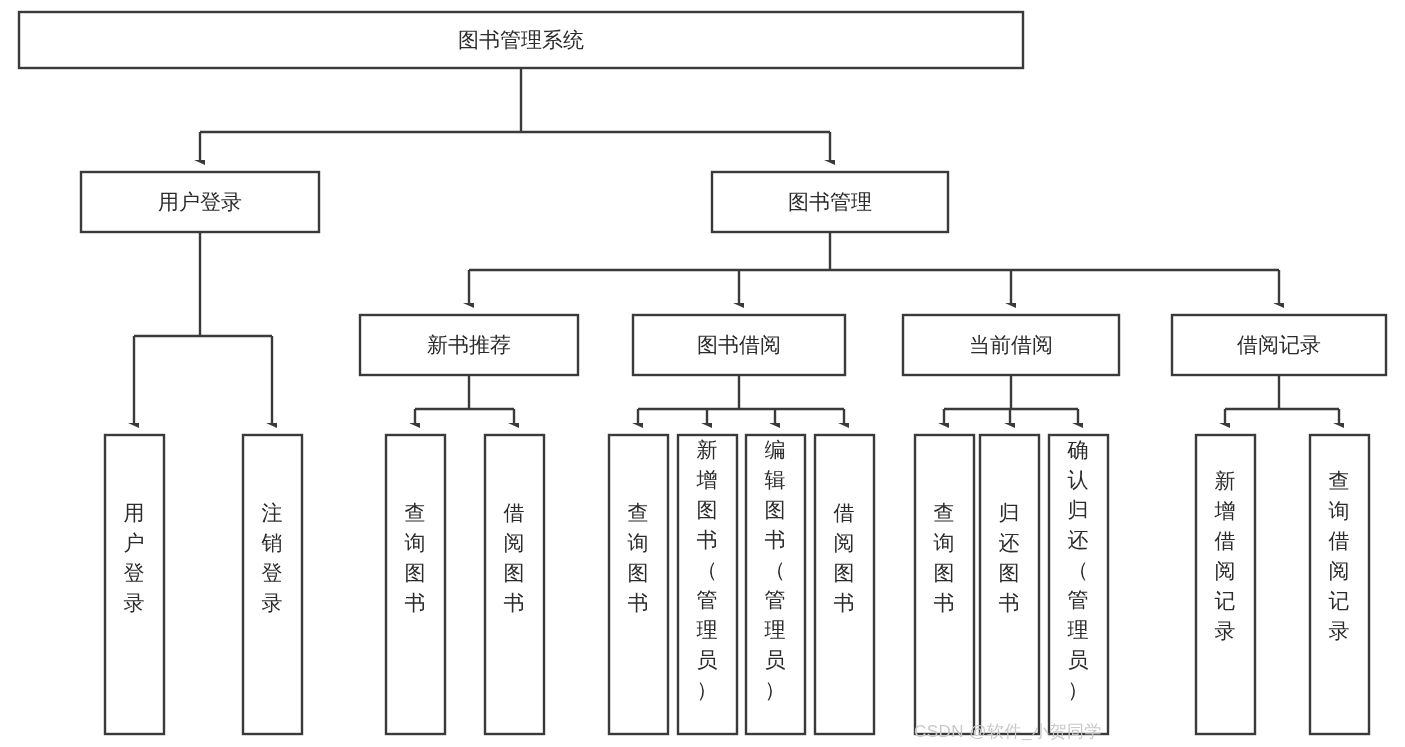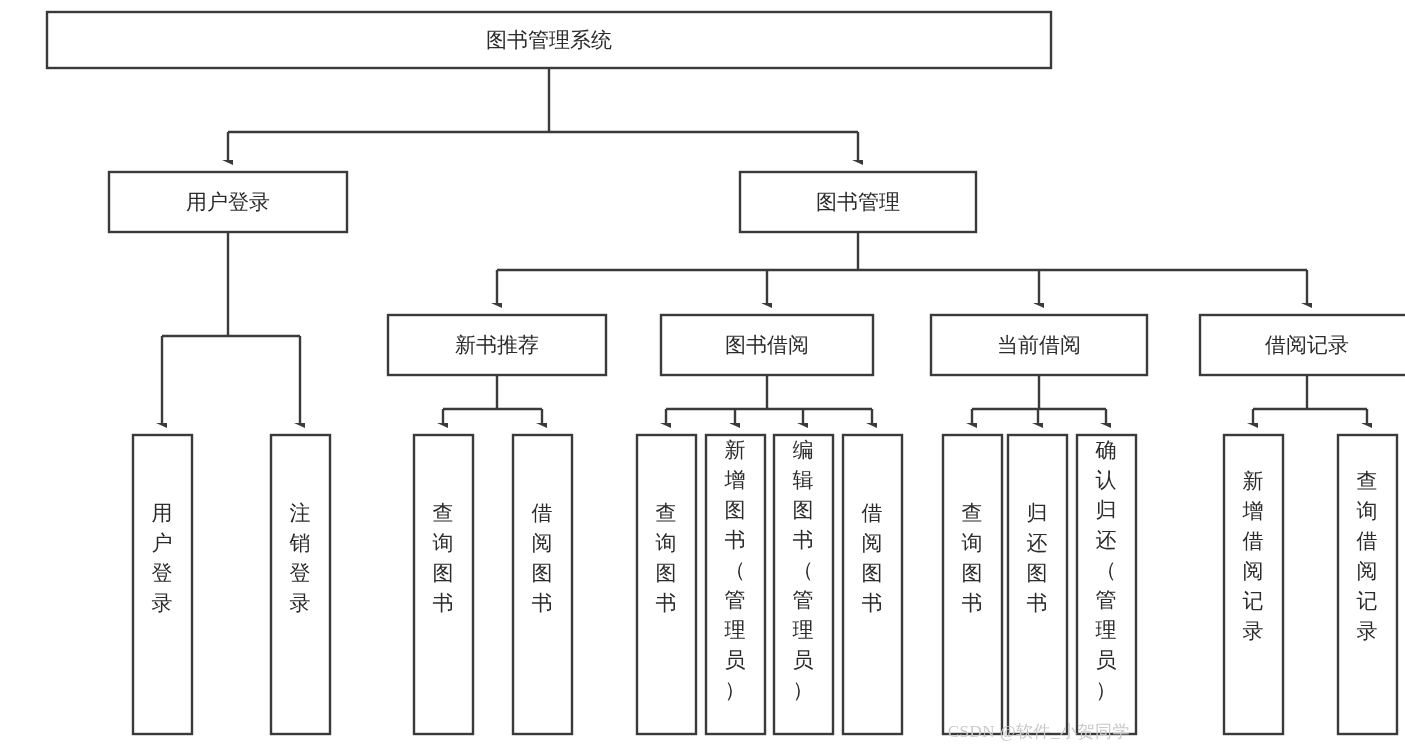--- a/index.html
+++ b/index.html
@@ -11,21 +11,20 @@
     width: 1405px;
     height: 747px;
     font-family: "DejaVu Sans", "Liberation Sans", sans-serif;
     overflow: hidden;
     position: relative;
   }
   #diagram-root {
     position: relative;
     width: 1114px;
     height: 747px;
-    margin-left: 28px;
   }
   svg.diagram-canvas {
     position: absolute;
     top: 0;
     left: 0;
     width: 1405px;
     height: 747px;
   }
   .node-box {
     fill: #ffffff;
@@ -54,21 +53,21 @@
     font-family: "DejaVu Sans", "Liberation Sans", sans-serif;
     font-size: 21px;
     text-anchor: middle;
   }
   .watermark-text {
     position: absolute;
     right: 12px;
     bottom: 4px;
     color: #c9c9c9;
     font-size: 17px;
-    font-family: Liberation Serif, serif;
+    font-family: Liberation Sans, sans-serif;
     white-space: nowrap;
     letter-spacing: 0.5px;
     user-select: none;
   }
 </style>
 </head>
 <body>
 
 <div id="diagram-root">
 

